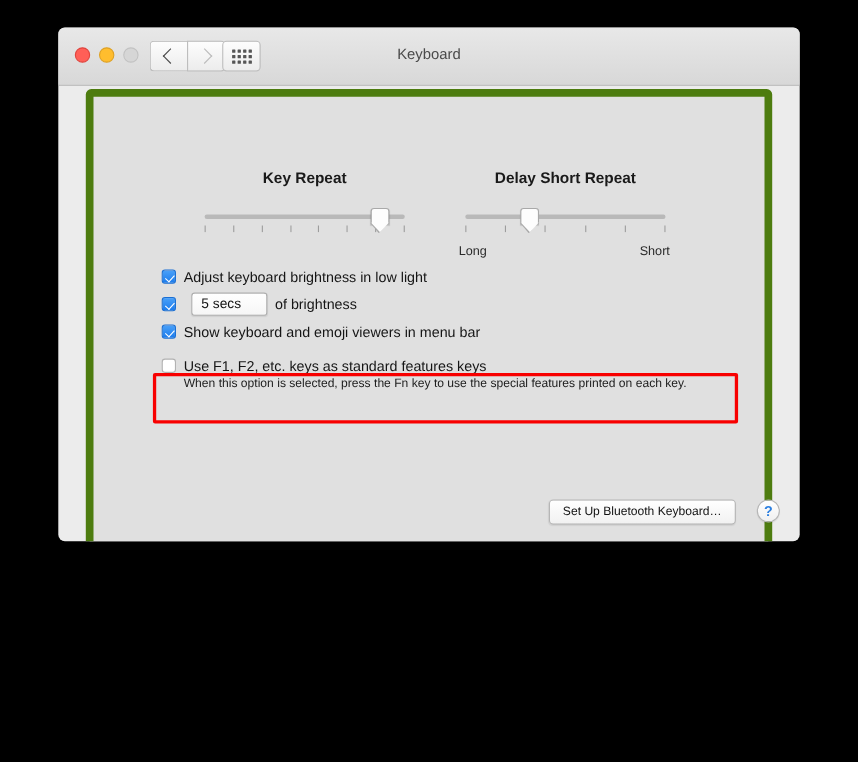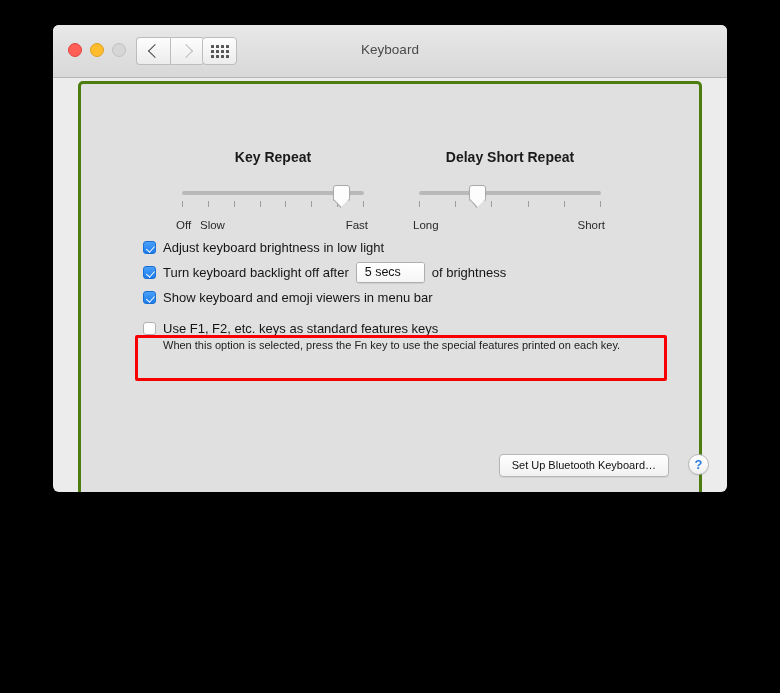--- a/index.html
+++ b/index.html
@@ -185,21 +185,21 @@
   }
 
   
   .content {
     position: absolute;
     left: 25px;
     top: 56px;
     width: 624px;
     height: 473px;
     background: #e0e0e0;
-    border: 3px solid #4d7c0f;
+    border: 7px solid #4d7c0f;
     border-radius: 5px;
     box-sizing: border-box;
   }
 
   
   .slider-block { position: absolute; width: 190px; }
   .slider-block.key   { left: 97px; top: 65px; }
   .slider-block.delay { left: 334px; top: 65px; }
   .slider-title {
     text-align: center;
@@ -485,25 +485,20 @@
             <i></i>
             <i></i>
             <i></i>
             <i></i>
             <i></i>
             <i></i>
             <i></i>
         </div>
         <div class="thumb" style="left:86%;"></div>
       </div>
-      <div class="slabels">
-        <span style="left:-2px;">Off</span>
-        <span style="left:22px;">Slow</span>
-        <span style="right:0px;">Fast</span>
-      </div>
     </div>
 
     <div class="slider-block delay">
       <div class="slider-title">Delay Short Repeat</div>
       <div class="track-wrap">
         <div class="track"></div>
         <div class="ticks">
           <i></i>
             <i></i>
             <i></i>
@@ -521,21 +516,20 @@
 
     <div class="options">
 
       <div class="optrow">
         <span class="cb on"></span>
         <span class="optlabel">Adjust keyboard brightness in low light</span>
       </div>
 
       <div class="optrow">
         <span class="cb on"></span>
-        <span class="optlabel">Turn keyboard backlight off after</span>
         <span class="popup">
           <span class="val">5 secs</span>
           <span class="arrows">
             <i class="up"></i>
               <i class="down"></i>
           </span>
         </span>
         <span class="optlabel">of brightness</span>
       </div>
 

